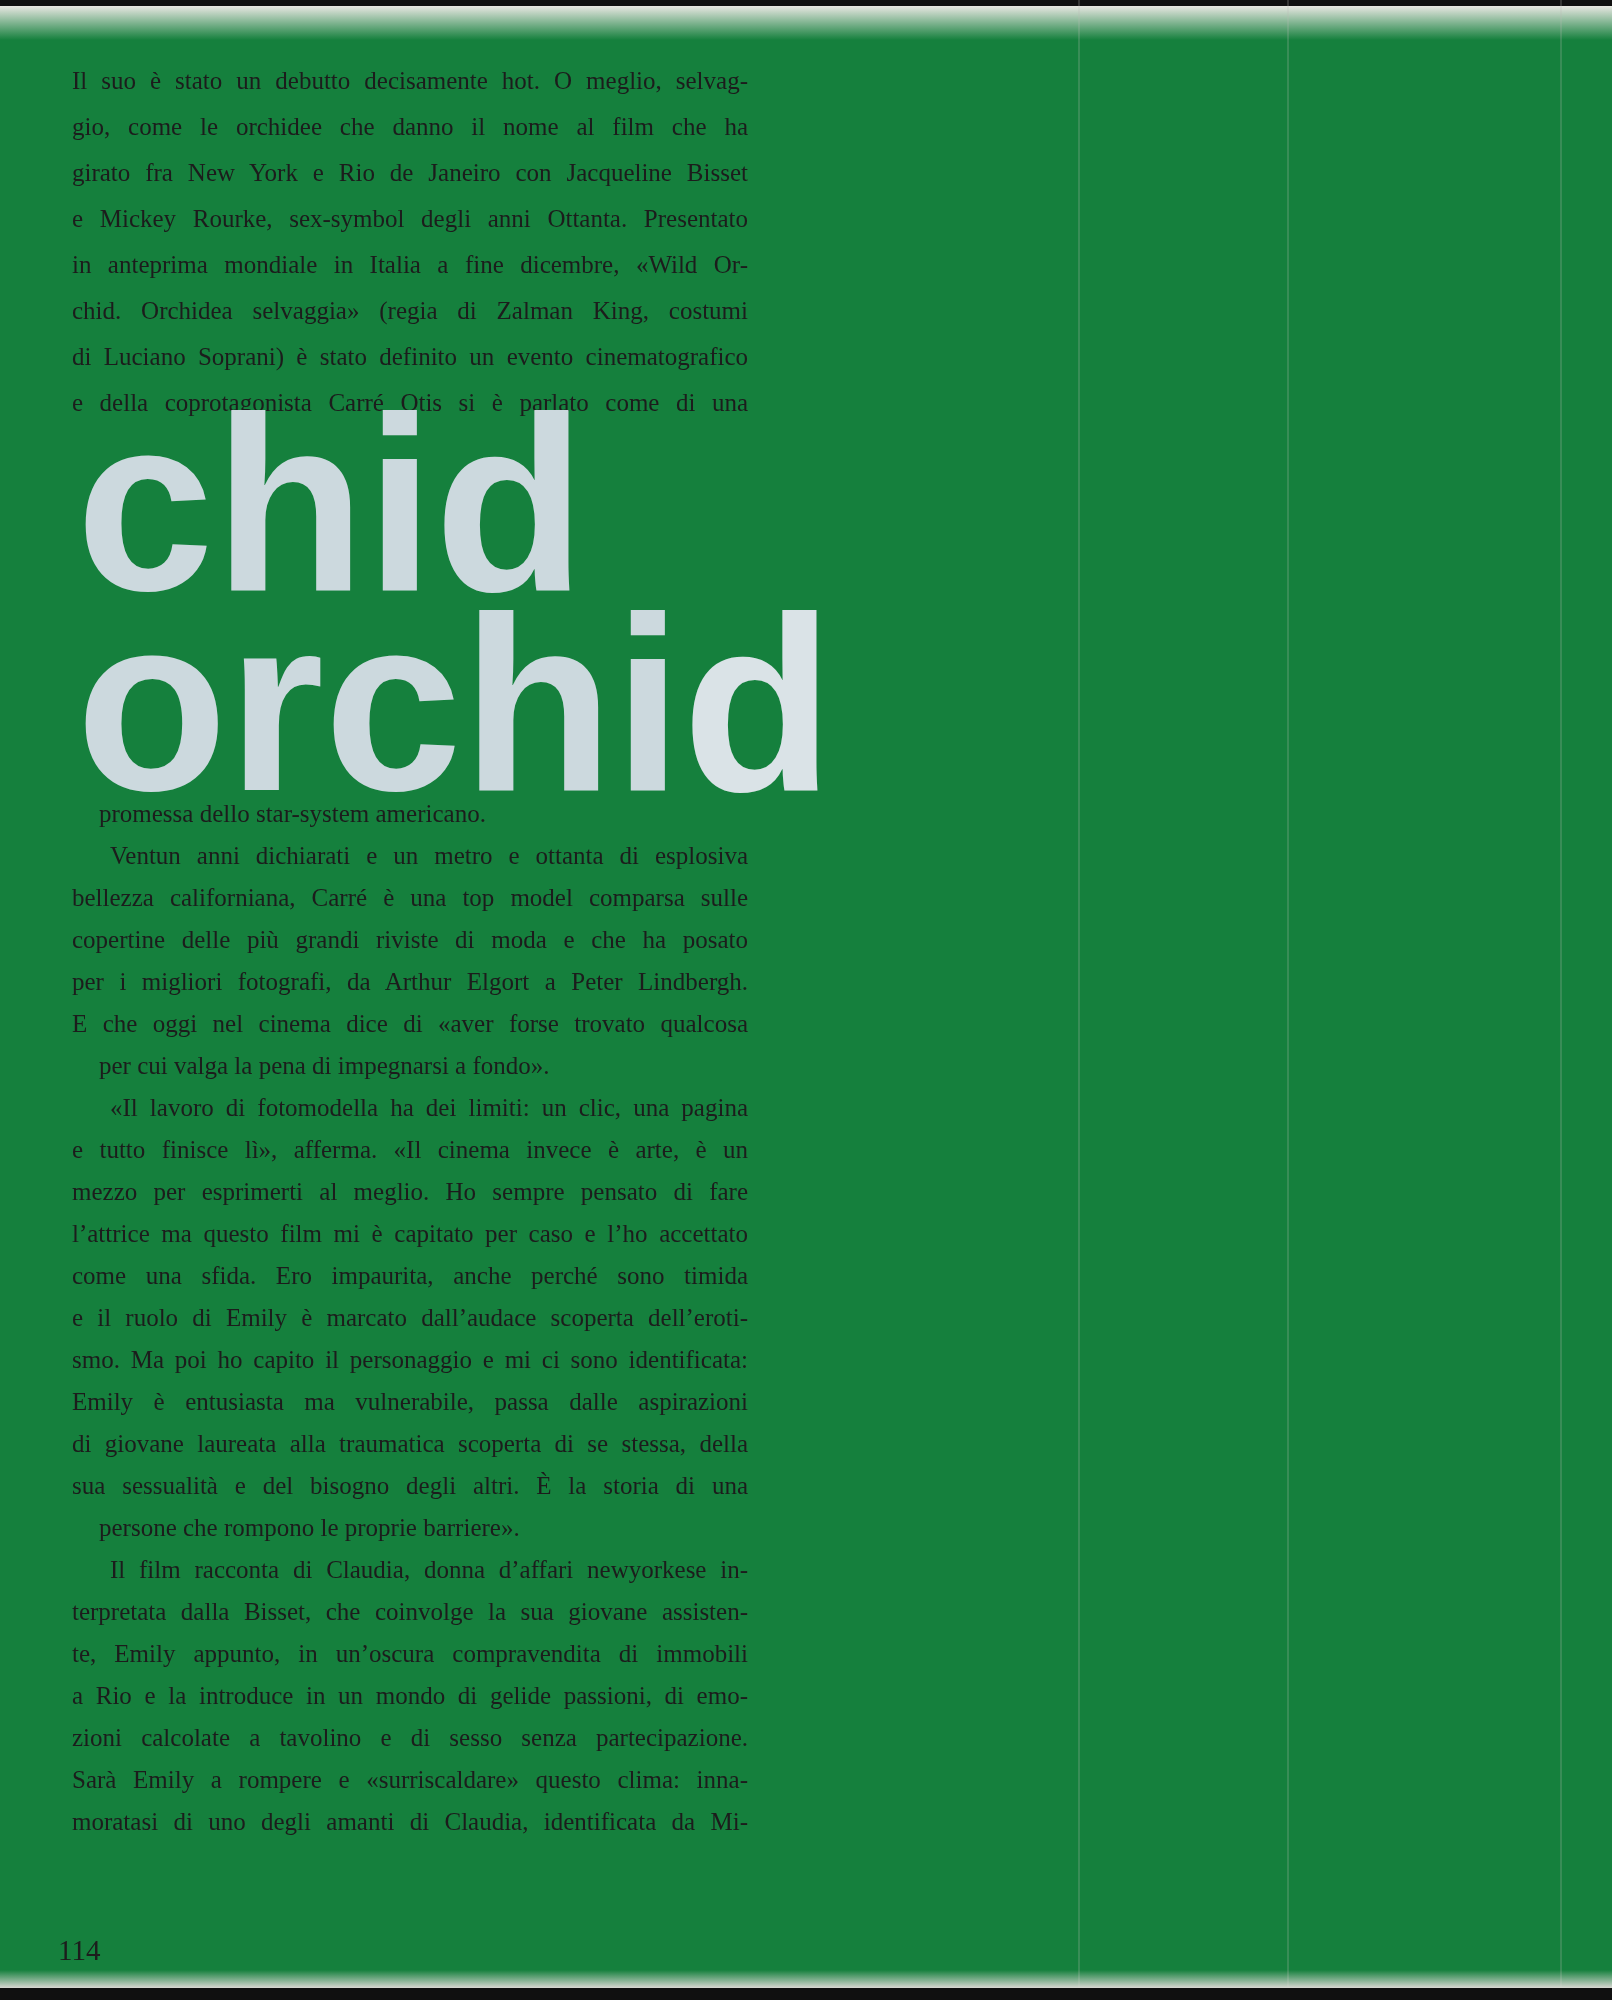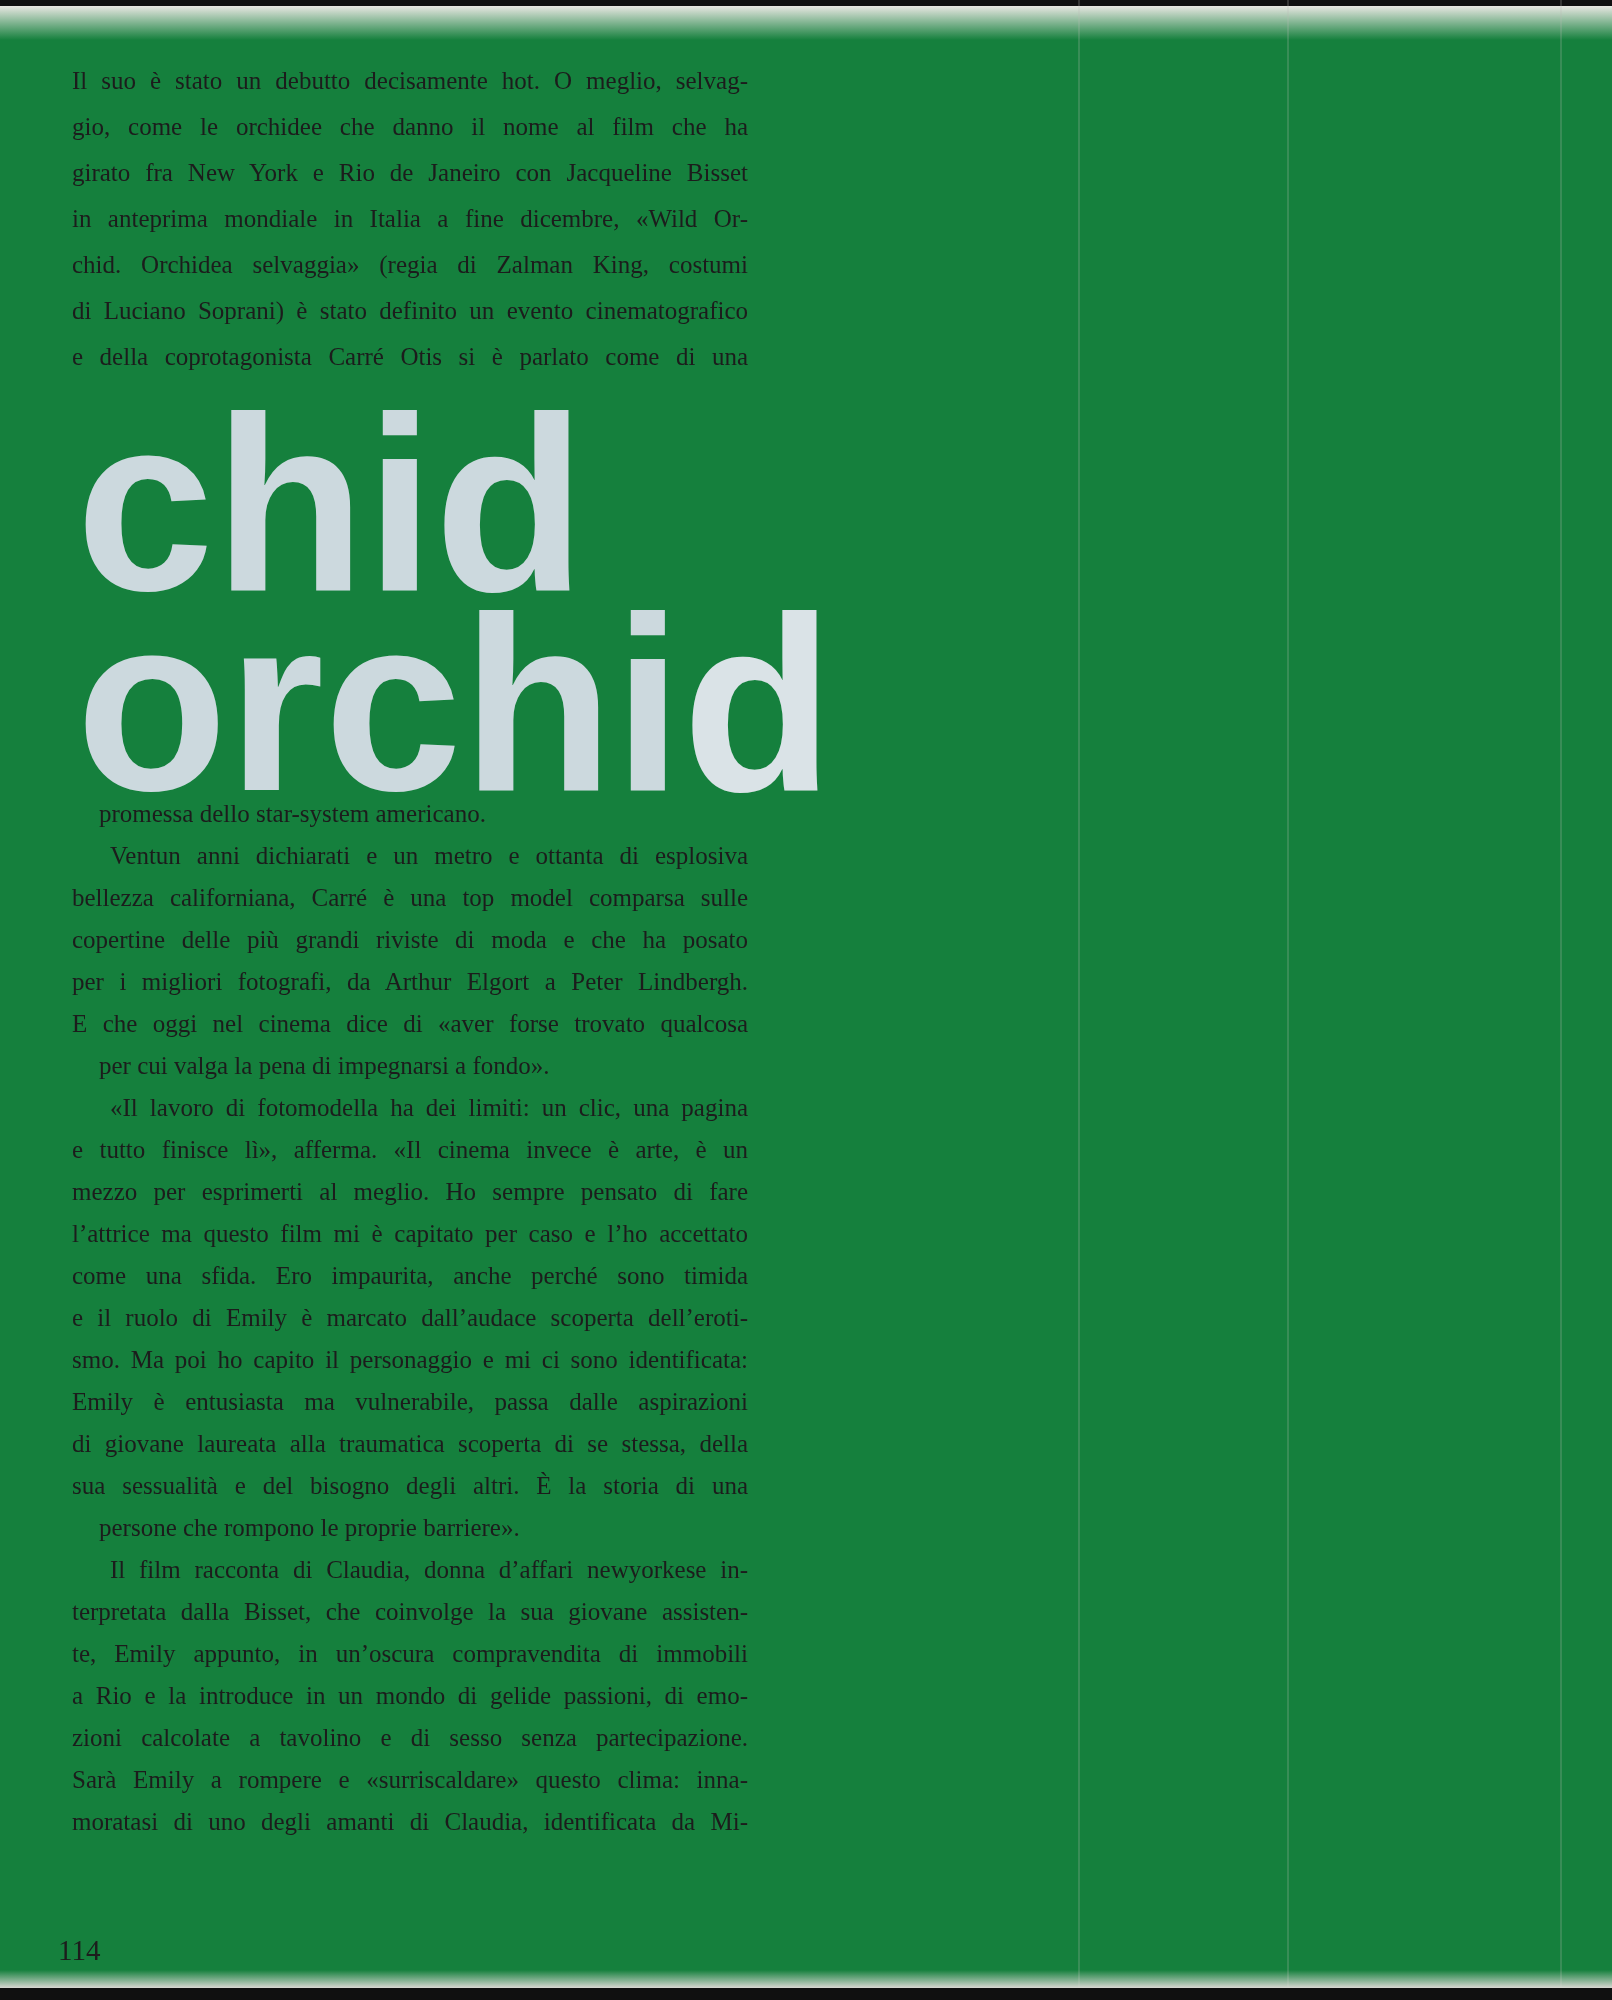--- a/index.html
+++ b/index.html
@@ -65,20 +65,21 @@
   <div class="shade-top"></div>
 
   <div class="streak s1"></div>
   <div class="streak s2"></div>
   <div class="streak s3"></div>
 
   <div class="col upper" id="upper-col">
       <div class="line">Il suo è stato un debutto decisamente hot. O meglio, selvag-</div>
       <div class="line">gio, come le orchidee che danno il nome al film che ha</div>
       <div class="line">girato fra New York e Rio de Janeiro con Jacqueline Bisset</div>
+      <div class="line">e Mickey Rourke, sex-symbol degli anni Ottanta. Presentato</div>
       <div class="line">in anteprima mondiale in Italia a fine dicembre, «Wild Or-</div>
       <div class="line">chid. Orchidea selvaggia» (regia di Zalman King, costumi</div>
       <div class="line">di Luciano Soprani) è stato definito un evento cinematografico</div>
       <div class="line">e della coprotagonista Carré Otis si è parlato come di una</div>
     </div>
 
   <div class="hl" id="hl-otis">
     <span>chid</span>
   </div>
   <div class="hl" id="hl-orchid">

